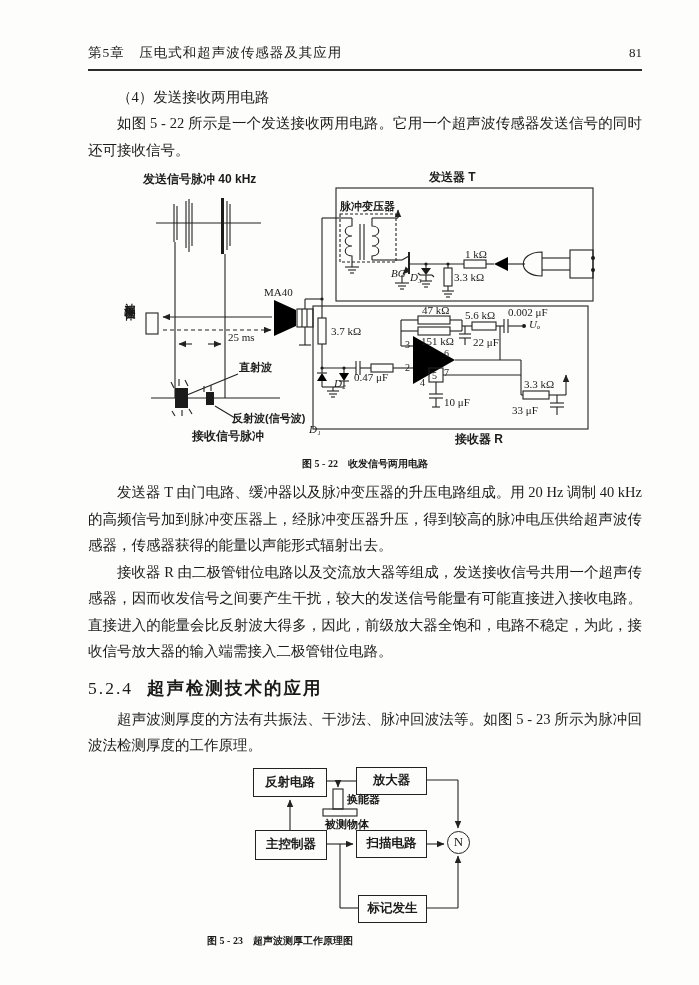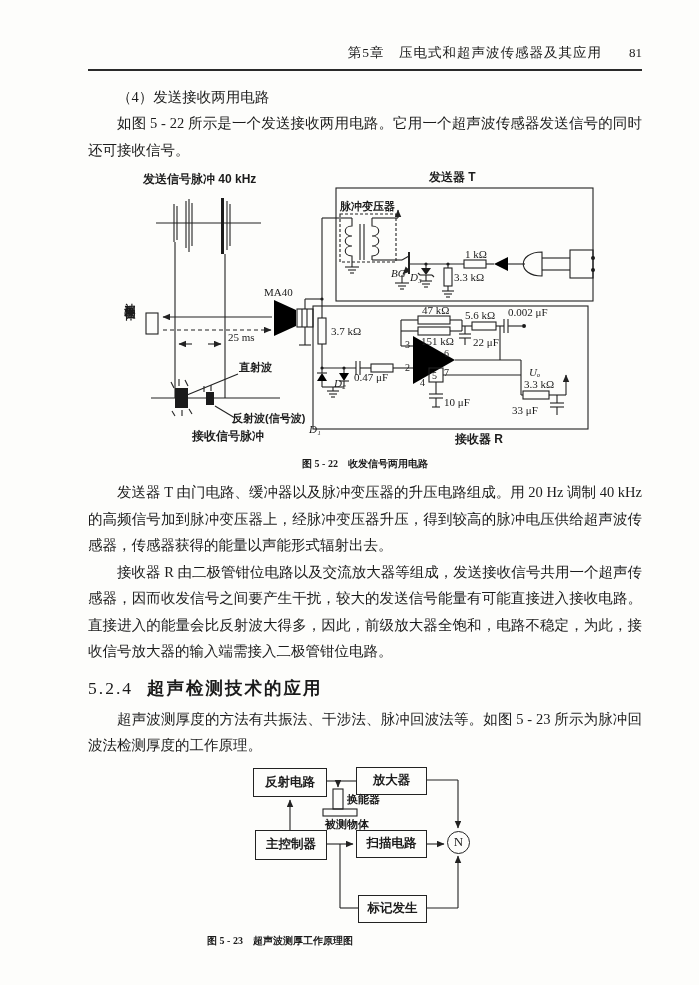--- a/index.html
+++ b/index.html
@@ -5,21 +5,21 @@
   html,body { margin:0; padding:0; background:#e8e8e8; }
   .page {
     position:relative; width:699px; height:985px; margin:0 auto;
     background:#fdfdfb; color:#1b1b1b; overflow:hidden;
     font-family:"Liberation Serif", serif;
   }
   .content { position:absolute; left:88px; top:0; width:554px; }
   
   .pghead { margin-top:44px; padding-bottom:7px; border-bottom:2px solid #2a2a2a;
             display:flex; align-items:baseline; font-size:13.5px; }
-  .pghead .title { flex:1; text-align:right; letter-spacing:1px; }
+  .pghead .title { flex:1; text-align:left; letter-spacing:1px; }
   .pghead .pageno { width:40px; text-align:right; font-size:13px; }
   
   .para { font-size:14.5px; line-height:26.5px; text-indent:2em; text-align:justify; margin:0; }
   .h4line { font-size:14.5px; line-height:26px; text-indent:2em; margin-top:13px; }
   .sect { margin:11px 0 6px 0; font-size:17.5px; line-height:24px; }
   .sect .num { font-family:"Liberation Serif",serif; letter-spacing:2px; }
   .sect .stitle { font-weight:bold; margin-left:14px; letter-spacing:2px; }
   .sub { font-size:14.5px; font-weight:bold; line-height:24px; text-indent:2em; margin-top:3px; }
   .caption { font-size:10px; font-weight:bold; text-align:center; line-height:20px; }
   
@@ -250,21 +250,21 @@
     <div class="lbl zh12" style="left:367px;top:266px;">接收器 R</div>
     <div class="lbl val" style="left:243px;top:158px;">3.7 kΩ</div>
     <div class="lbl itv" style="left:221px;top:213px;margin-top:43px;">D₁</div>
     <div class="lbl itv" style="left:246px;top:210px;">D₂</div>
     <div class="lbl val" style="left:266px;top:204px;">0.47 μF</div>
     <div class="lbl val" style="left:334px;top:137px;">47 kΩ</div>
     <div class="lbl val" style="left:333px;top:168px;">151 kΩ</div>
     <div class="lbl val" style="left:377px;top:142px;">5.6 kΩ</div>
     <div class="lbl val" style="left:385px;top:169px;">22 μF</div>
     <div class="lbl val" style="left:420px;top:139px;">0.002 μF</div>
-    <div class="lbl itv" style="left:441px;top:151px;margin-top:48px;">Uₒ</div>
+    <div class="lbl itv" style="left:441px;top:151px;">Uₒ</div>
     <div class="lbl val" style="left:356px;top:229px;">10 μF</div>
     <div class="lbl val" style="left:436px;top:211px;">3.3 kΩ</div>
     <div class="lbl val" style="left:424px;top:237px;">33 μF</div>
     <div class="lbl pin" style="left:317px;top:171px;">3</div>
     <div class="lbl pin" style="left:317px;top:194px;">2</div>
     <div class="lbl pin" style="left:356px;top:180px;">6</div>
     <div class="lbl pin" style="left:344px;top:202px;">5</div>
     <div class="lbl pin" style="left:356px;top:199px;">7</div>
     <div class="lbl pin" style="left:332px;top:209px;">4</div>
   </div>

